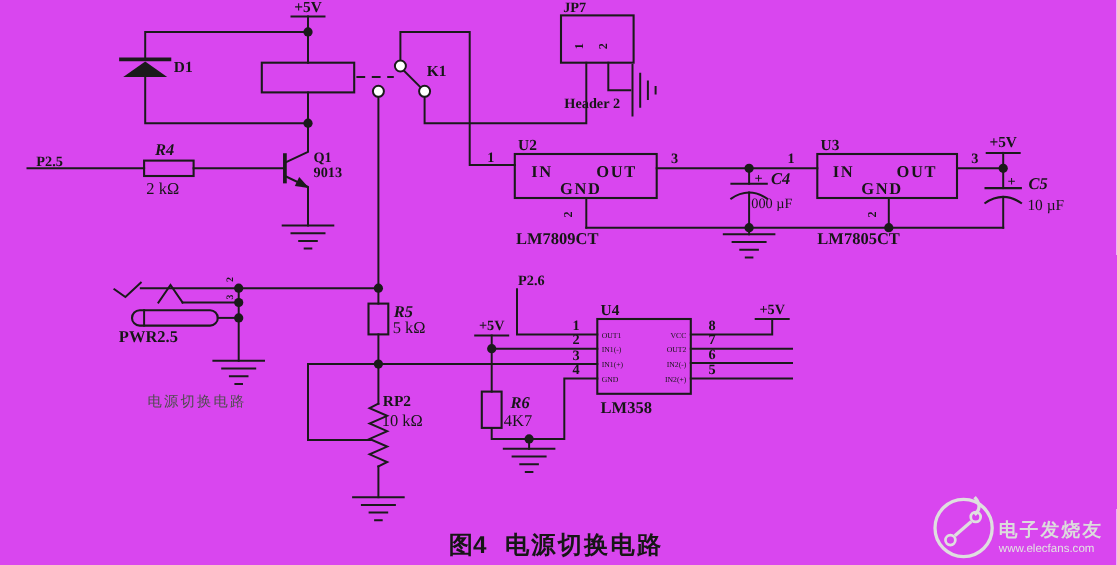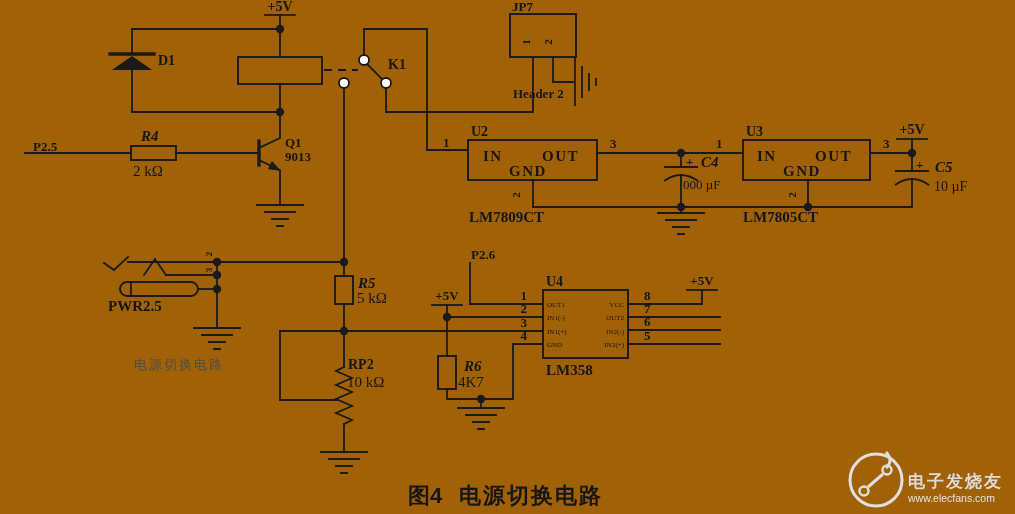--- a/index.html
+++ b/index.html
@@ -1,16 +1,16 @@
 <!DOCTYPE html>
 <html><head>
 <meta charset="utf-8">
 <style>
   html,body{margin:0;padding:0;background:#ffffff;}
-  .page{position:relative;width:1015px;height:514px;background:#a16207;overflow:hidden;}
+  .page{position:relative;width:1015px;height:514px;background:#d946ef;overflow:hidden;}
   svg{display:block;}
   text{font-family:"Liberation Serif",serif;fill:#161616;}
   .b{font-weight:bold;}
   .i{font-style:italic;}
   .cjk{font-family:"Liberation Sans","DejaVu Sans",sans-serif;}
   .ls1{letter-spacing:1.5px;}
   .ls2{letter-spacing:2px;}
   .w{stroke:#1a1a1a;stroke-width:1.8;fill:none;stroke-linecap:square;}
   .thick{stroke:#1a1a1a;stroke-width:3.4;fill:none;stroke-linecap:square;}
   .comp{fill:none;stroke:#1a1a1a;stroke-width:1.9;}

